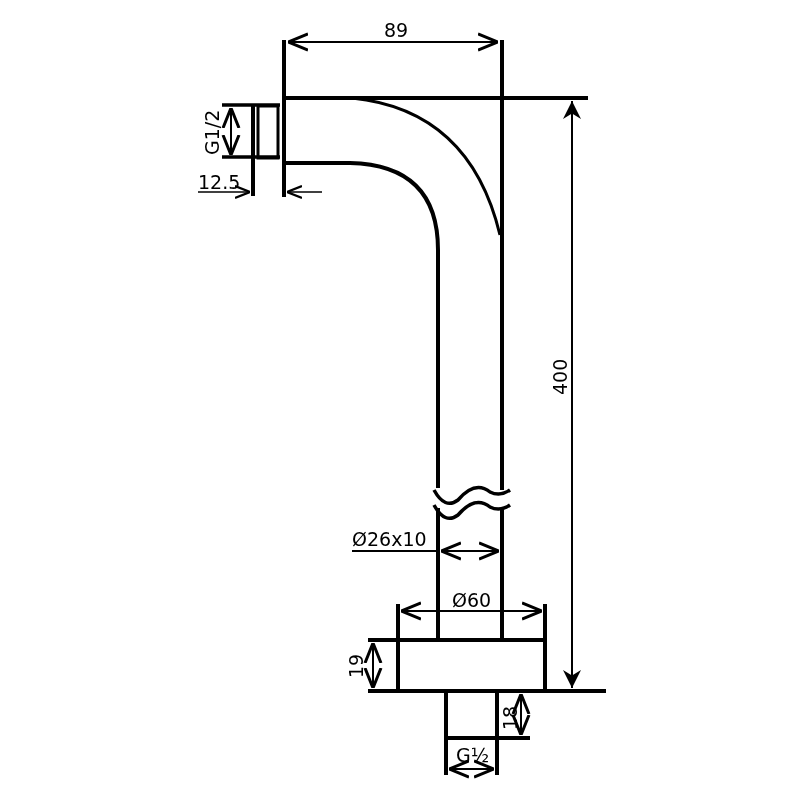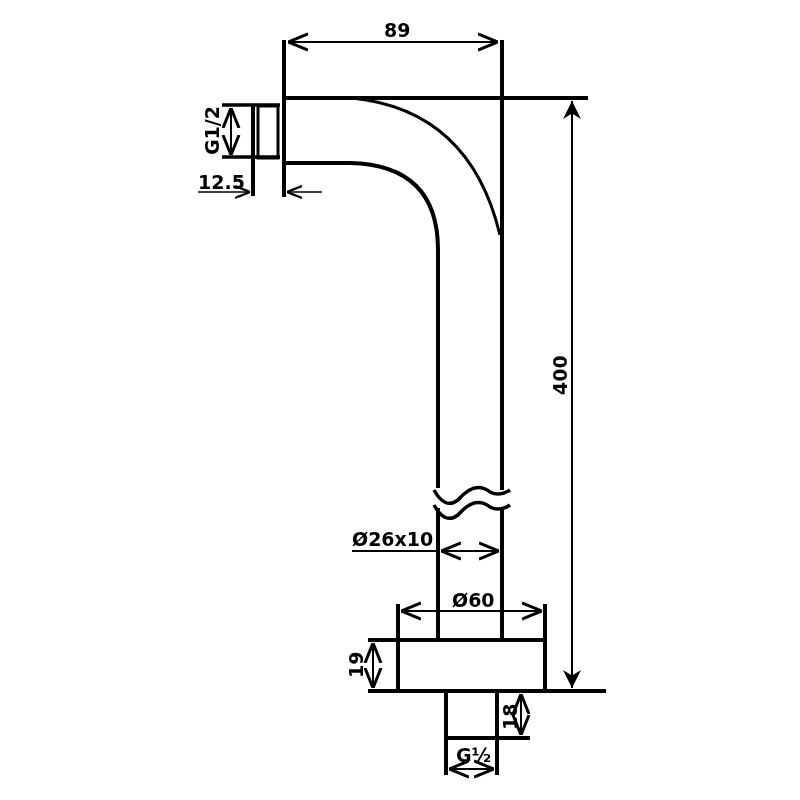--- a/index.html
+++ b/index.html
@@ -1,17 +1,17 @@
 <!DOCTYPE html>
 <html><head>
   <meta charset="utf-8">
   <style>
     html, body { margin: 0; padding: 0; background: #ffffff; }
     body { width: 800px; height: 800px; overflow: hidden; }
-    .canvas { position: relative; width: 800px; height: 800px; font-weight: bold; }
+    .canvas { position: relative; width: 800px; height: 800px; }
     svg { position: absolute; left: 0; top: 0; }
     .dim-text { font-family: "DejaVu Sans", sans-serif; font-size: 19px; fill: #000; }
   </style>
 </head>
 <body>
 
 <div class="canvas">
 <svg width="800" height="800" viewBox="0 0 800 800" xmlns="http://www.w3.org/2000/svg">
   <defs>
     <marker id="arr" viewBox="0 0 10 10" refX="10" refY="5" markerWidth="9" markerHeight="9" orient="auto-start-reverse">

